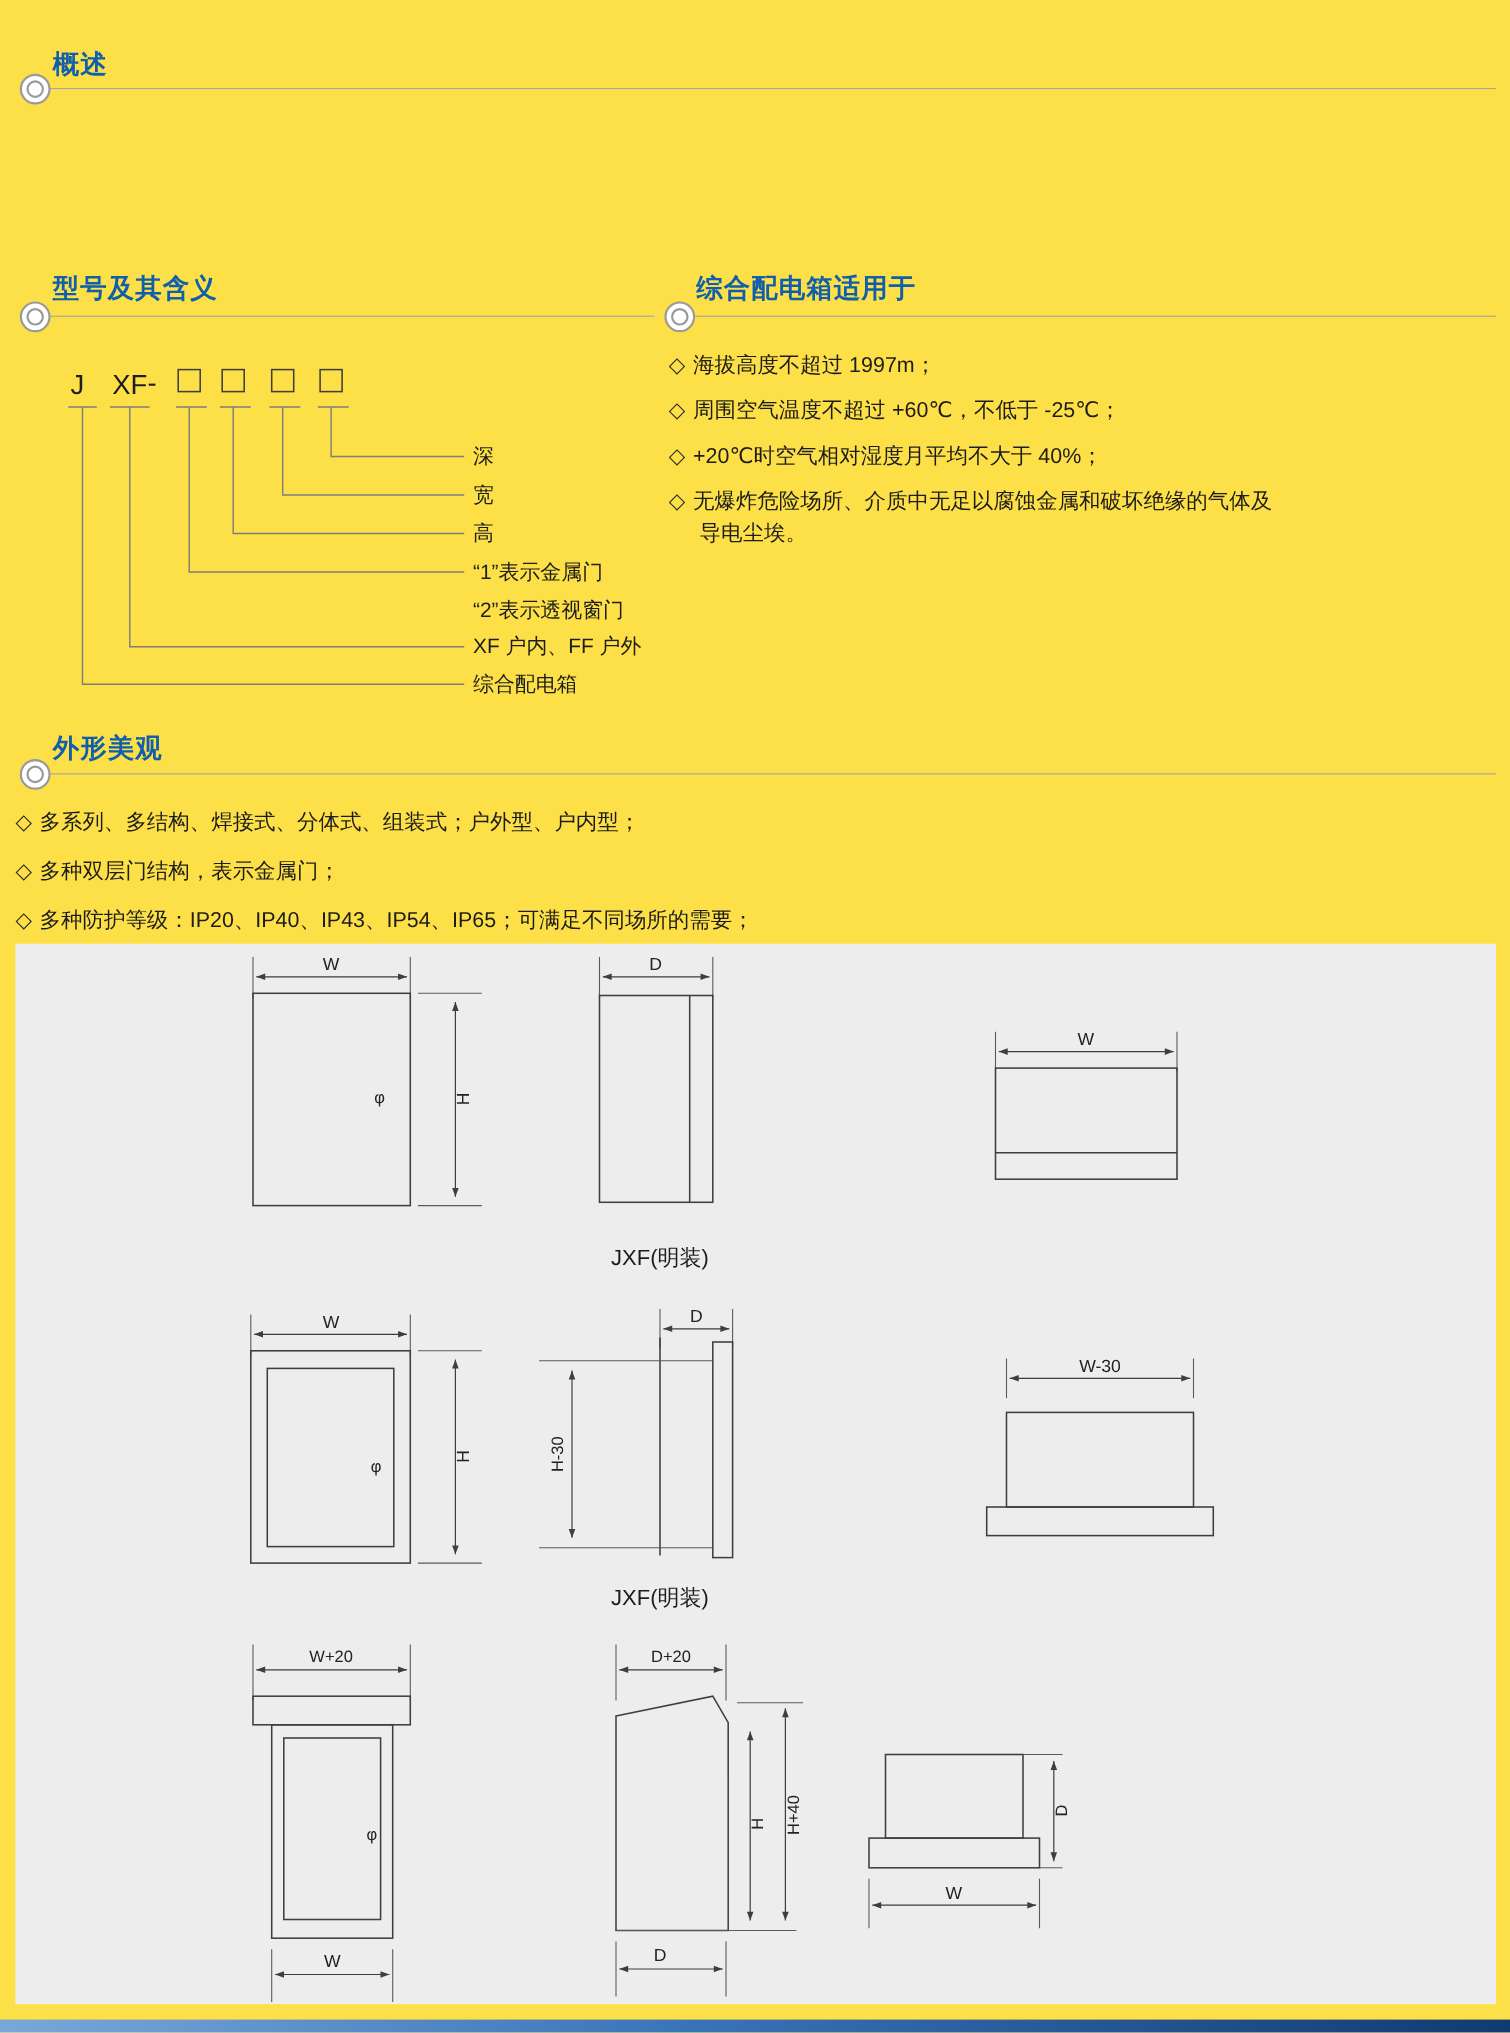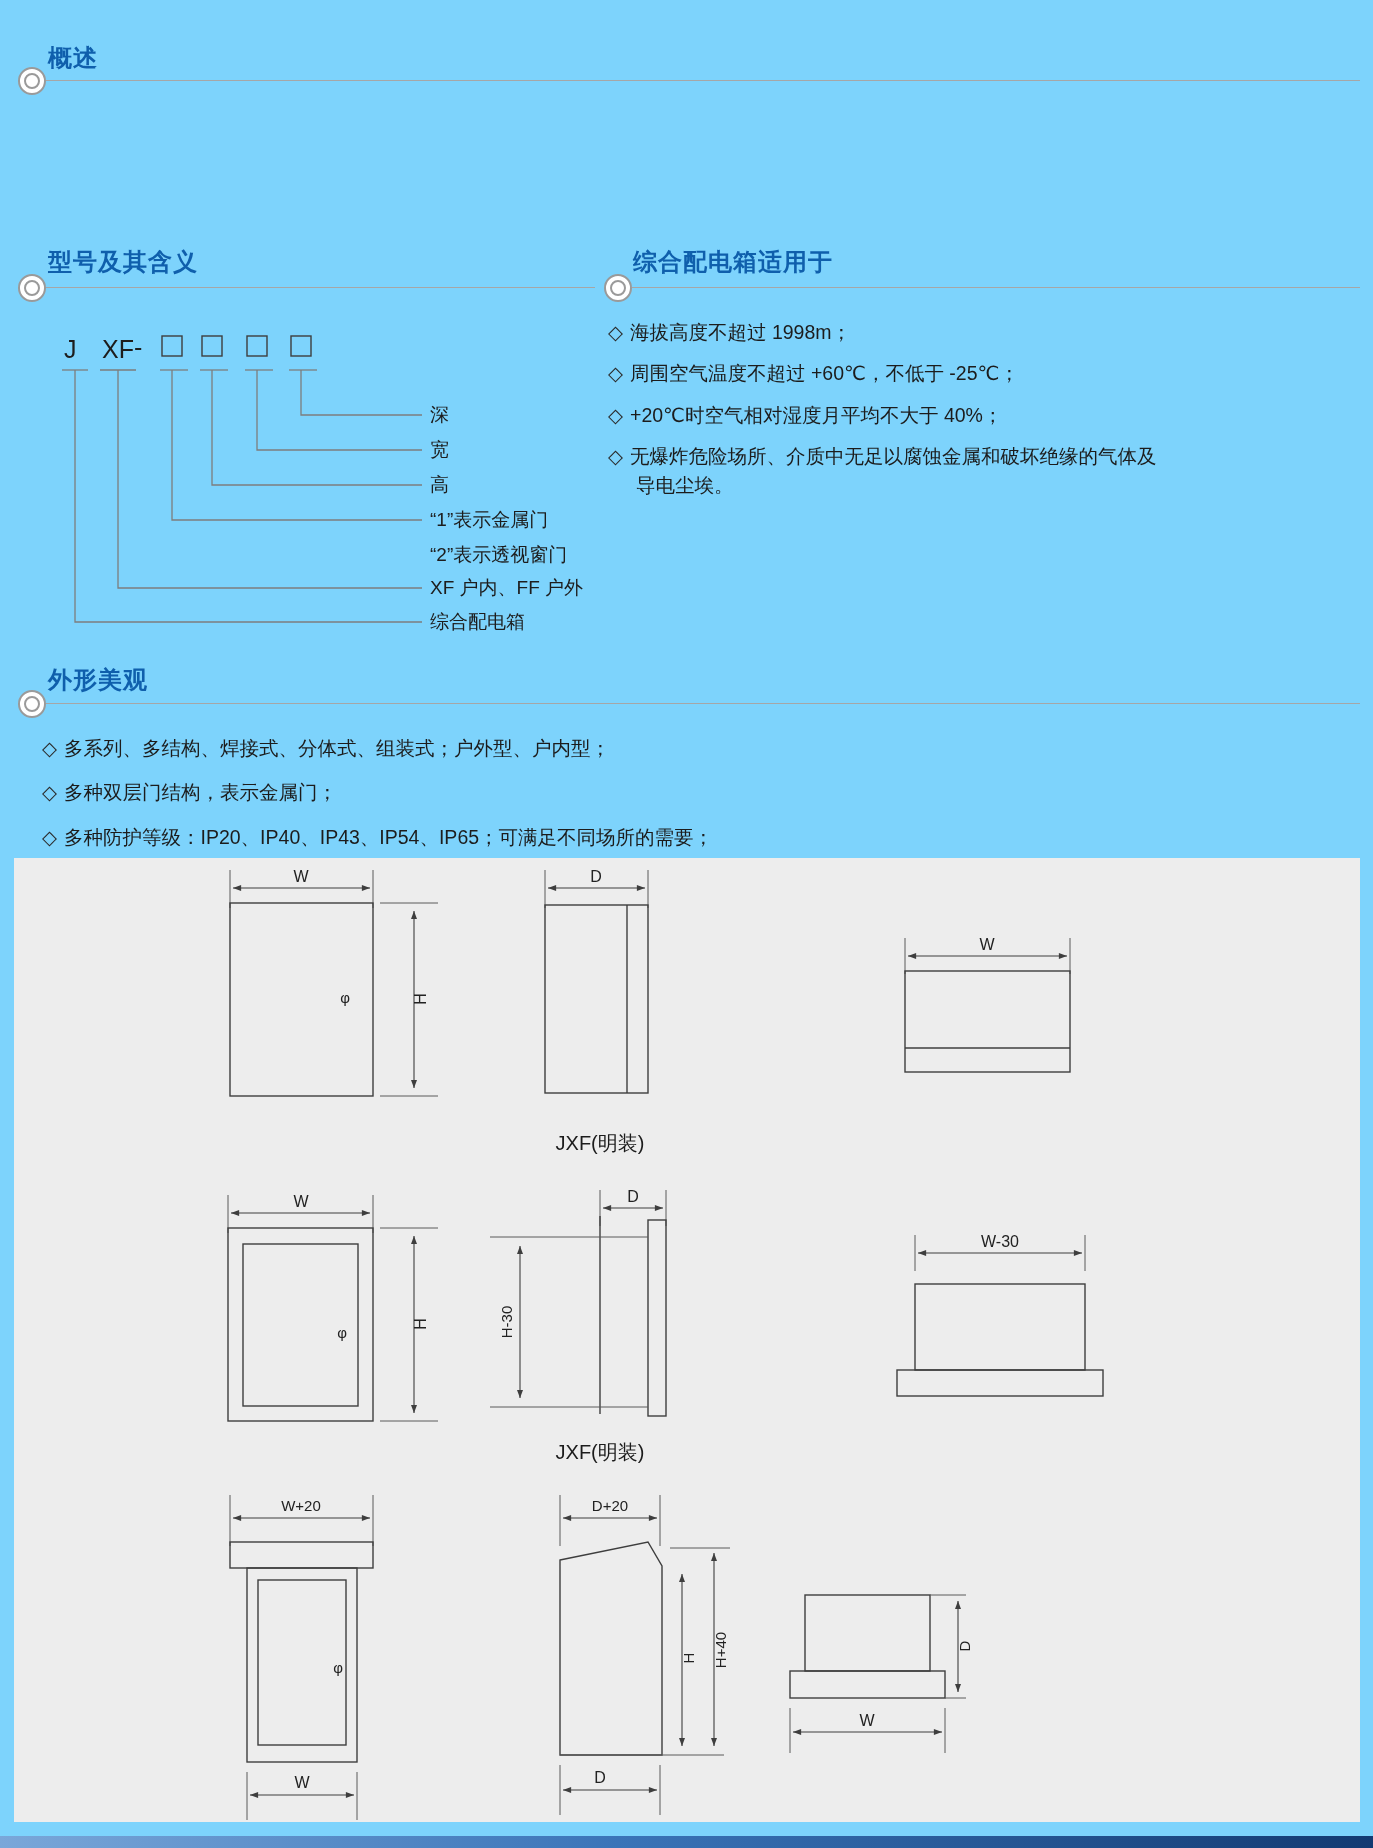--- a/index.html
+++ b/index.html
@@ -1,29 +1,29 @@
 <!DOCTYPE html>
 <html><head>
 <meta charset="utf-8">
 <style>
   html,body{margin:0;padding:0;background:#ffffff;}
-  .page{position:relative;width:1373px;height:1848px;background:#7dd3fc;overflow:hidden;
+  .page{position:relative;width:1373px;height:1848px;background:#fde047;overflow:hidden;
         font-family:"Liberation Sans","DejaVu Sans",sans-serif;color:#1d1d1d;}
   .sec-hdr{position:absolute;font-size:24px;font-weight:700;color:#0f5fac;letter-spacing:1px;white-space:nowrap;}
   .rule{position:absolute;height:0;border-top:1px solid #a6a6a6;}
   .ornament{position:absolute;width:24px;height:24px;border:2px solid #9a9a9a;border-radius:50%;
             background:#ffffff;display:flex;align-items:center;justify-content:center;}
   .orn-in{width:12px;height:12px;border:2px solid #9a9a9a;border-radius:50%;background:#ffffff;}
   .para{position:absolute;left:14px;width:1346px;font-size:19.5px;line-height:2.18;
         text-align:justify;text-indent:38px;color:#1c1c1c;}
   .blist{position:absolute;}
   .bitem{padding-left:28px;text-indent:-28px;font-size:19.5px;line-height:1.5;color:#1c1c1c;}
   .dia{margin-right:7px;color:#2a2a2a;}
   .env .bitem{margin-bottom:12px;}
-  .str .bitem{margin-bottom:15px;margin-left:28px;}
+  .str .bitem{margin-bottom:15px;}
   .panel{position:absolute;left:14px;top:858px;width:1346px;height:964px;background:#ededed;}
   .footerbar{position:absolute;left:0;top:1836px;width:1373px;height:12px;
              background:linear-gradient(90deg,#7aa7d9 0%,#3a74b8 45%,#123a72 100%);}
   svg text{font-family:"Liberation Sans","DejaVu Sans",sans-serif;}
   .dimtxt{fill:#222;font-size:16px;text-anchor:middle;}
   .dimtxt-sm{fill:#222;font-size:15px;text-anchor:middle;}
   .cap{fill:#1c1c1c;font-size:20px;text-anchor:middle;}
   .shape{fill:none;stroke:#3e3e3e;stroke-width:1.4;}
   .ext{stroke:#5a5a5a;stroke-width:1;}
   .dim{stroke:#3e3e3e;stroke-width:1.1;}
@@ -81,21 +81,21 @@
     <text class="lblTxt" x="380" y="103">深</text>
     <text class="lblTxt" x="380" y="138">宽</text>
     <text class="lblTxt" x="380" y="173">高</text>
     <text class="lblTxt" x="380" y="208">“1”表示金属门</text>
     <text class="lblTxt" x="380" y="243">“2”表示透视窗门</text>
     <text class="lblTxt" x="380" y="276">XF 户内、FF 户外</text>
     <text class="lblTxt" x="380" y="310">综合配电箱</text>
   </svg>
 
   <div class="blist env" style="left:608px;top:318px;width:560px">
-    <div class="bitem"><span class="dia">◇</span><span>海拔高度不超过 1998m；</span></div>
+    <div class="bitem"><span class="dia">◇</span><span>海拔高度不超过 1997m；</span></div>
     <div class="bitem"><span class="dia">◇</span><span>周围空气温度不超过 +60℃，不低于 -25℃；</span></div>
     <div class="bitem"><span class="dia">◇</span><span>+20℃时空气相对湿度月平均不大于 40%；</span></div>
     <div class="bitem"><span class="dia">◇</span><span>无爆炸危险场所、介质中无足以腐蚀金属和破坏绝缘的气体及导电尘埃。</span></div>
   </div>
 
   <div class="sec-hdr" style="left:48px;top:664px">外形美观</div>
   <div class="rule" style="left:44px;top:703px;width:1316px"></div>
   <div class="ornament" style="left:18px;top:690px">
       <div class="orn-in"></div>
     </div>

